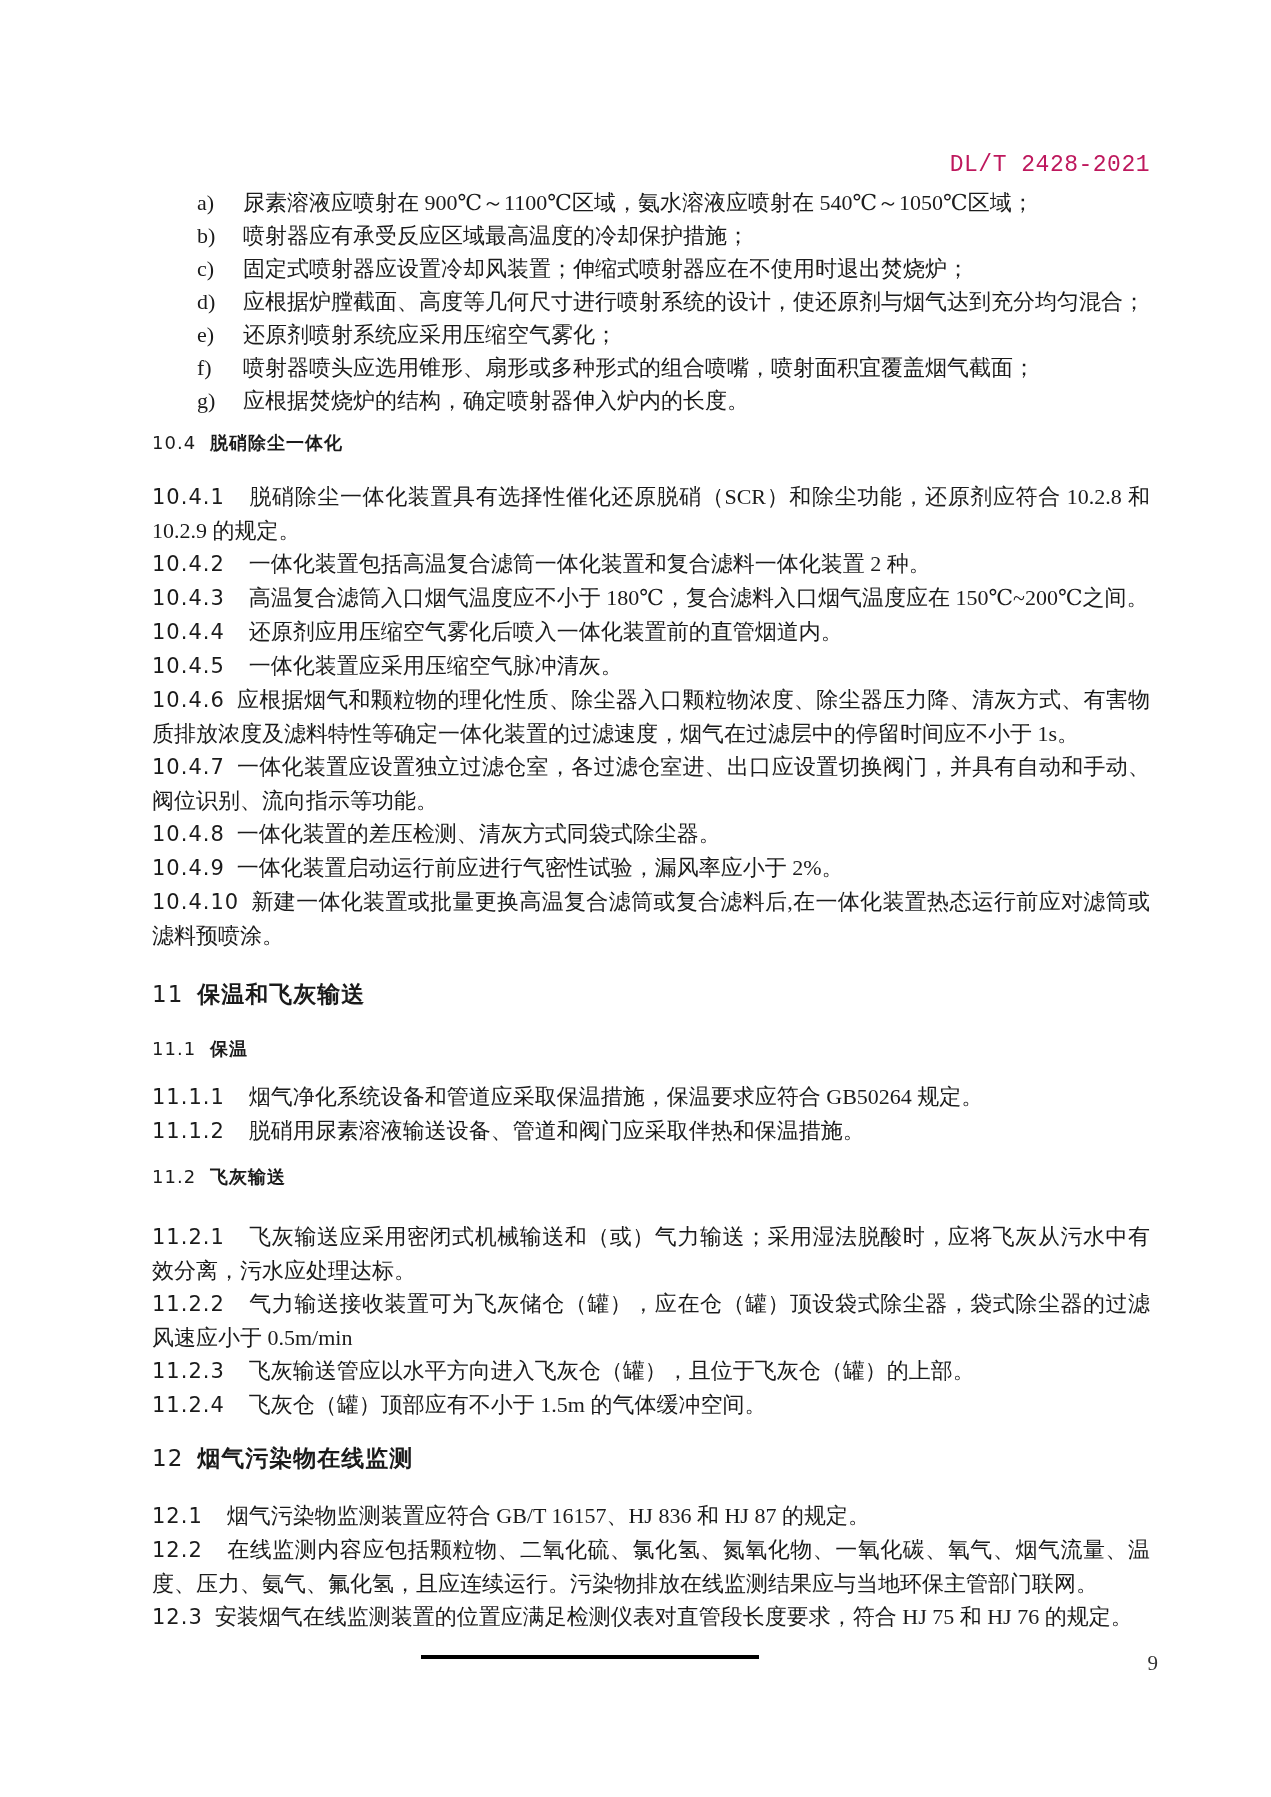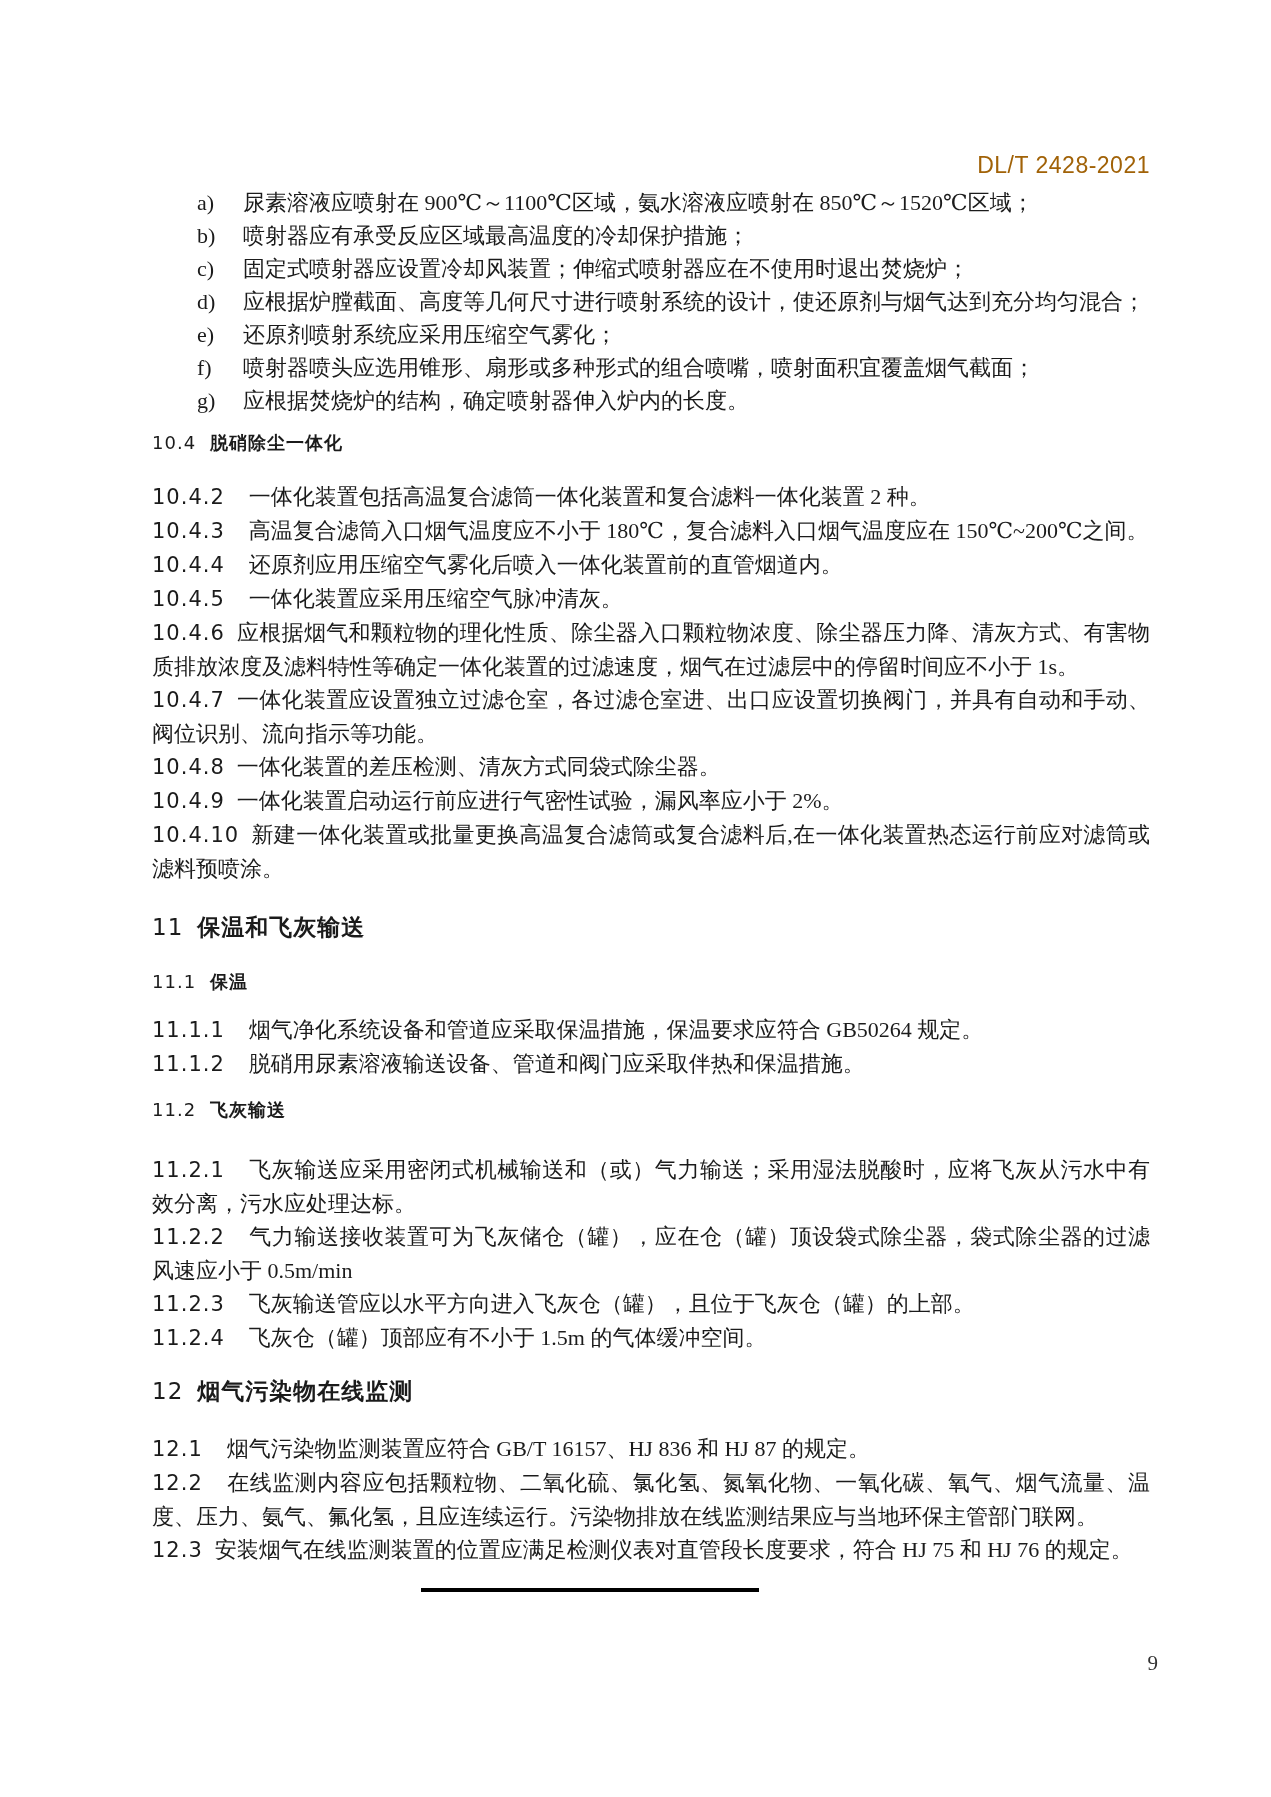--- a/index.html
+++ b/index.html
@@ -7,24 +7,24 @@
     position:relative;
     width:1271px;height:1797px;
     background:#ffffff;
     color:#1b1b1b;
     font-family:"Liberation Serif","DejaVu Serif",serif;
     overflow:hidden;
   }
   .doc-code{
     position:absolute;
     top:152px;right:121px;
-    font-family:Liberation Sans, sans-serif;
+    font-family:Liberation Mono, monospace;
     font-size:23px;
     letter-spacing:0.5px;
-    color:#a16207;
+    color:#be185d;
     white-space:nowrap;
   }
   .content{
     position:absolute;
     left:152px;top:186px;
     width:998px;
   }
   .clauses{list-style:none;margin:0;padding:0;}
   .clause{
     position:relative;
@@ -86,31 +86,32 @@
 </head>
 <body>
 
 <div class="page">
 
   <div class="doc-code">DL/T 2428-2021</div>
 
   <div class="content">
 
     <ul class="clauses">
-      <li class="clause"><span class="clause-label">a)</span><span>尿素溶液应喷射在 900℃～1100℃区域，氨水溶液应喷射在 850℃～1520℃区域；</span></li>
+      <li class="clause"><span class="clause-label">a)</span><span>尿素溶液应喷射在 900℃～1100℃区域，氨水溶液应喷射在 540℃～1050℃区域；</span></li>
       <li class="clause"><span class="clause-label">b)</span><span>喷射器应有承受反应区域最高温度的冷却保护措施；</span></li>
       <li class="clause"><span class="clause-label">c)</span><span>固定式喷射器应设置冷却风装置；伸缩式喷射器应在不使用时退出焚烧炉；</span></li>
       <li class="clause"><span class="clause-label">d)</span><span>应根据炉膛截面、高度等几何尺寸进行喷射系统的设计，使还原剂与烟气达到充分均匀混合；</span></li>
       <li class="clause"><span class="clause-label">e)</span><span>还原剂喷射系统应采用压缩空气雾化；</span></li>
       <li class="clause"><span class="clause-label">f)</span><span>喷射器喷头应选用锥形、扇形或多种形式的组合喷嘴，喷射面积宜覆盖烟气截面；</span></li>
       <li class="clause"><span class="clause-label">g)</span><span>应根据焚烧炉的结构，确定喷射器伸入炉内的长度。</span></li>
     </ul>
 
     <h3 class="heading" id="h104"><span class="hnum">10.4</span><span>脱硝除尘一体化</span></h3>
 
+    <p class="para"><span class="num">10.4.1</span><span>脱硝除尘一体化装置具有选择性催化还原脱硝（SCR）和除尘功能，还原剂应符合 10.2.8 和 10.2.9 的规定。</span></p>
     <p class="para"><span class="num">10.4.2</span><span>一体化装置包括高温复合滤筒一体化装置和复合滤料一体化装置 2 种。</span></p>
     <p class="para"><span class="num">10.4.3</span><span>高温复合滤筒入口烟气温度应不小于 180℃，复合滤料入口烟气温度应在 150℃~200℃之间。</span></p>
     <p class="para"><span class="num">10.4.4</span><span>还原剂应用压缩空气雾化后喷入一体化装置前的直管烟道内。</span></p>
     <p class="para"><span class="num">10.4.5</span><span>一体化装置应采用压缩空气脉冲清灰。</span></p>
     <p class="para"><span class="num tight">10.4.6</span><span>应根据烟气和颗粒物的理化性质、除尘器入口颗粒物浓度、除尘器压力降、清灰方式、有害物质排放浓度及滤料特性等确定一体化装置的过滤速度，烟气在过滤层中的停留时间应不小于 1s。</span></p>
     <p class="para"><span class="num tight">10.4.7</span><span>一体化装置应设置独立过滤仓室，各过滤仓室进、出口应设置切换阀门，并具有自动和手动、阀位识别、流向指示等功能。</span></p>
     <p class="para"><span class="num tight">10.4.8</span><span>一体化装置的差压检测、清灰方式同袋式除尘器。</span></p>
     <p class="para"><span class="num tight">10.4.9</span><span>一体化装置启动运行前应进行气密性试验，漏风率应小于 2%。</span></p>
     <p class="para"><span class="num tight">10.4.10</span><span>新建一体化装置或批量更换高温复合滤筒或复合滤料后,在一体化装置热态运行前应对滤筒或滤料预喷涂。</span></p>
 

